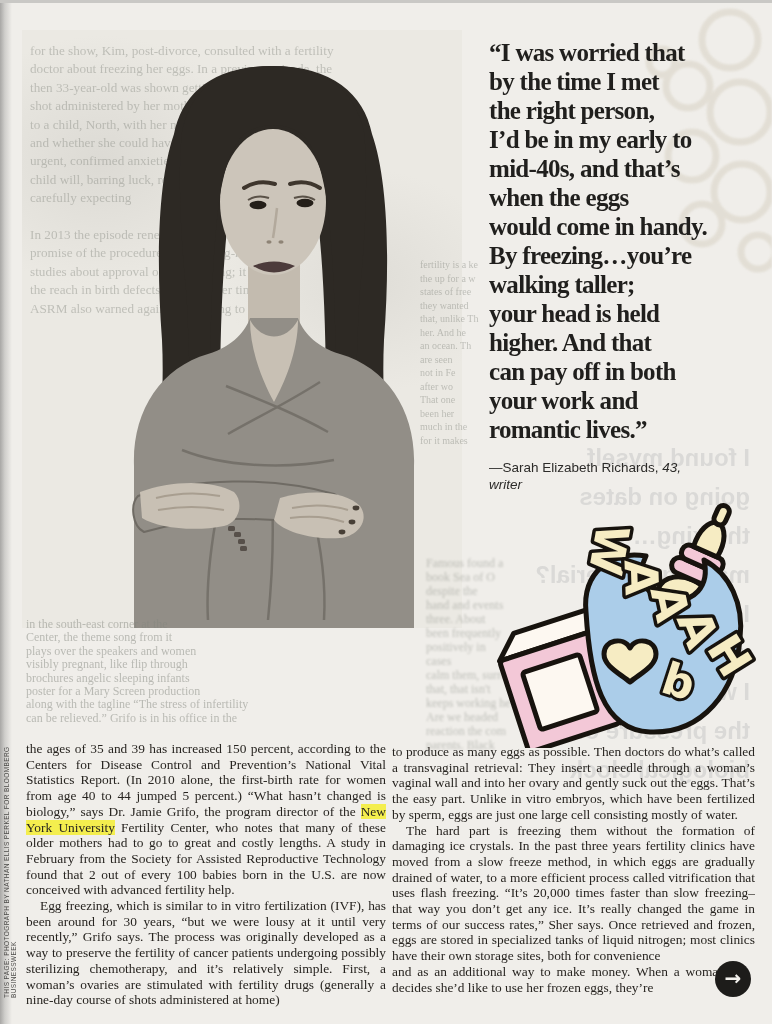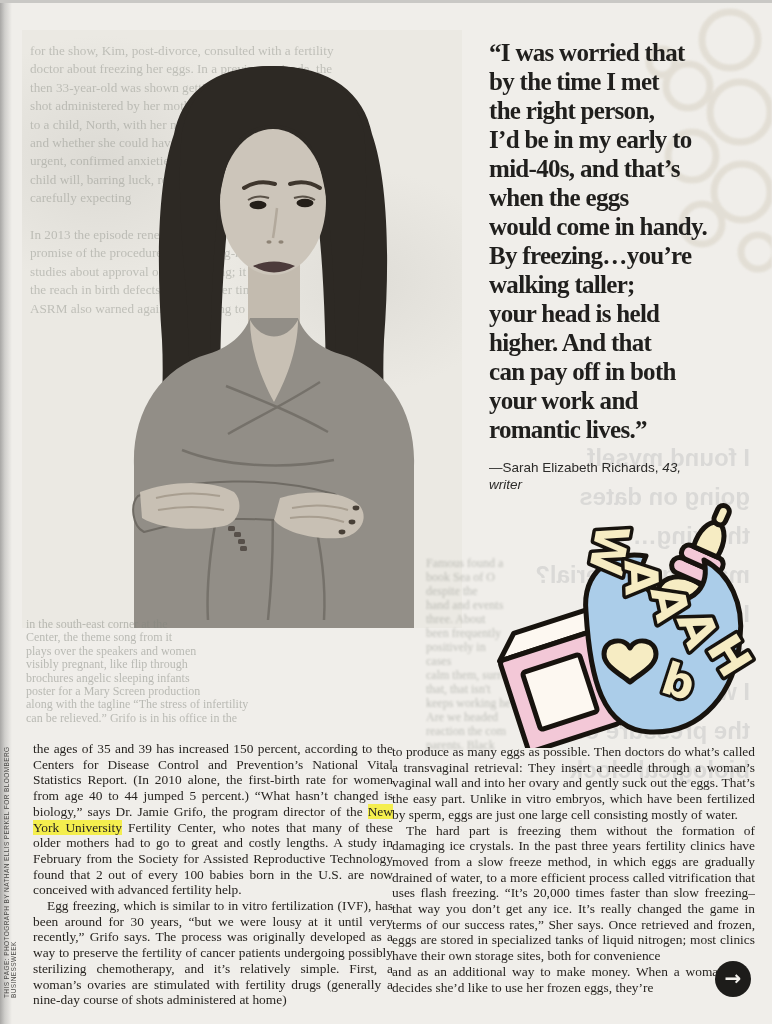--- a/index.html
+++ b/index.html
@@ -51,21 +51,21 @@
   .cartoon{position:absolute;left:478px;top:452px;z-index:5;}
 
   
   .credit{position:absolute;left:3px;top:698px;z-index:9;
     font-family:"Liberation Sans",sans-serif;font-size:6.5px;letter-spacing:.4px;
     color:#4c4b49;writing-mode:vertical-rl;transform:rotate(180deg);height:300px;}
 
   
   .article{position:absolute;left:18px;top:741px;width:740px;z-index:4;
     font-size:13.4px;line-height:15.7px;color:#272420;text-align:justify;}
-  .col-left{position:absolute;left:15px;top:0;width:360px;}
+  .col-left{position:absolute;left:8px;top:0;width:360px;}
   .col-right{position:absolute;left:374px;top:3px;width:363px;}
   .body-p{margin:0;}
   .body-p.indent{text-indent:14px;}
   .hl{background:#f4ee4e;}
   .tail-wrap{position:relative;}
   .tail-wrap .body-p{margin-right:30px;}
   .continue-arrow{position:absolute;right:4px;bottom:-2px;width:36px;height:36px;
     background:#1d1c1a;border-radius:50%;color:#f4f2ee;
     font-family:"DejaVu Sans",sans-serif;font-size:20px;font-weight:bold;
     display:flex;align-items:center;justify-content:center;}
@@ -98,20 +98,34 @@
 and whether she could have a second child; she feels both
 urgent, confirmed anxieties about someday having a
 child will, barring luck, remain open to those
 carefully expecting
 
 In 2013 the episode renewed questions about the
 promise of the procedure and the long-running
 studies about approval of egg freezing; it could see
 the reach in birth defects detailed over time, yet
 ASRM also warned against marketing to women</div>
+  <div class="ghost ghost-side">fertility is a ke
+the up for a w
+states of free
+they wanted
+that, unlike Th
+her. And he
+an ocean. Th
+are seen
+not in Fe
+after wo
+That one
+been her
+much in the
+for it makes</div>
 
   <svg width="440" height="598" viewBox="0 0 440 598">
 
     <path fill="#2d2924" d="M250,36 C190,36 160,64 152,104
       C136,150 134,230 140,310 C144,392 128,460 150,510 C166,548 196,566 212,548
       C200,500 198,440 198,372 C198,286 202,200 212,150 C224,130 276,130 290,150
       C300,200 304,286 304,372 C304,440 300,500 290,548 C306,566 336,548 352,510
       C374,460 358,392 362,310 C368,230 366,150 350,104 C342,64 310,36 250,36 Z"></path>
 
     <path fill="#c3bbaf" d="M226,230 L226,306 C238,322 266,322 278,306 L278,230 Z"></path>

